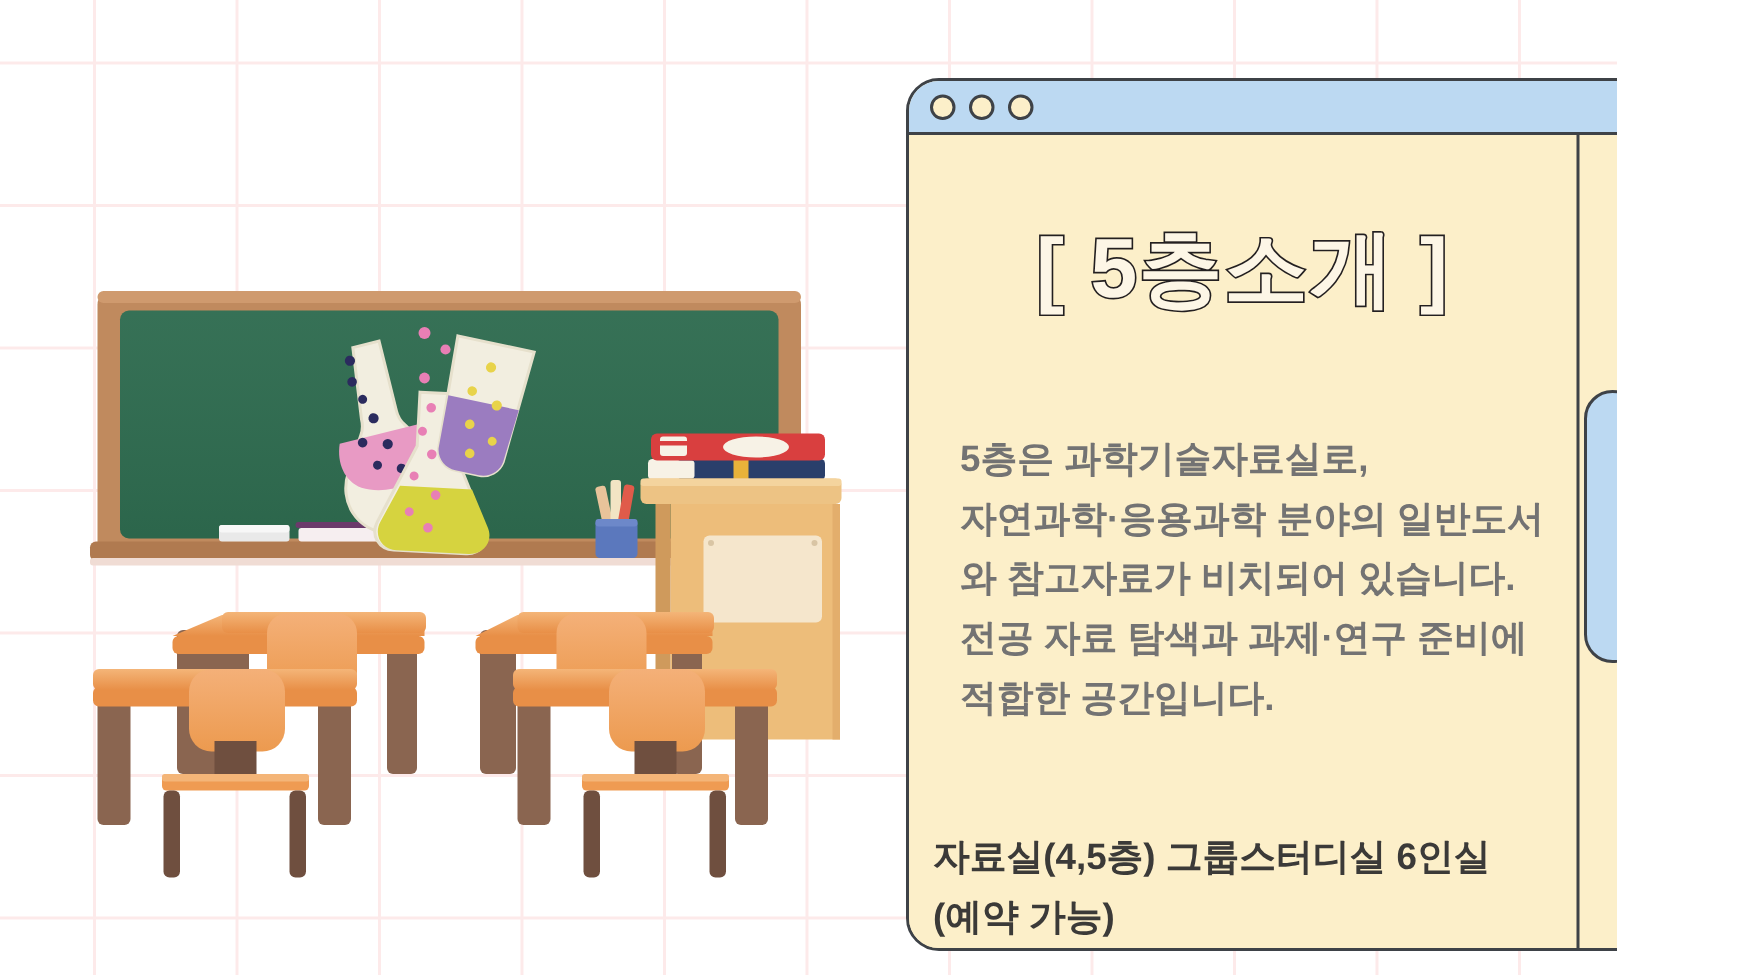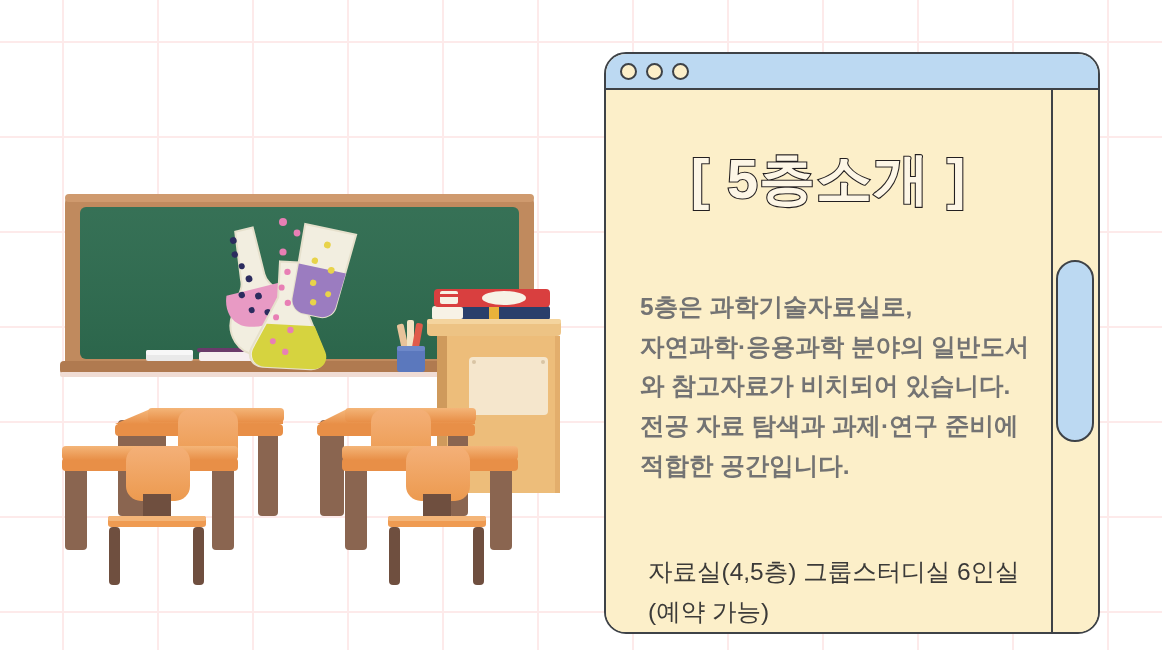--- a/index.html
+++ b/index.html
@@ -10,21 +10,21 @@
   body {
     width: 1162px;
     height: 650px;
     overflow: hidden;
     background: #ffffff;
     font-family: "Liberation Sans", "DejaVu Sans", sans-serif;
   }
 
   #stage {
     position: relative;
-    width: 1162px;
+    width: 1078px;
     height: 650px;
     background-color: #ffffff;
     background-image:
       linear-gradient(to right, #fdeaea 0px, #fdeaea 2px, transparent 2px),
       linear-gradient(to bottom, #fdeaea 0px, #fdeaea 2px, transparent 2px);
     background-size: 95px 95px;
     background-position: 62px 41px;
     overflow: hidden;
   }
 
@@ -128,25 +128,25 @@
     right: 8px;
     font-size: 24.5px;
     font-weight: bold;
     line-height: 1.62;
     color: #737373;
     white-space: pre-line;
   }
 
   #note-block {
     position: absolute;
-    left: 42px;
+    left: 16px;
     top: 462px;
     right: 8px;
     font-size: 24.5px;
-    font-weight: normal;
+    font-weight: bold;
     line-height: 1.62;
     color: #3b3a38;
     white-space: pre-line;
   }
 </style>
 </head>
 <body>
 
 <div id="stage">
 

